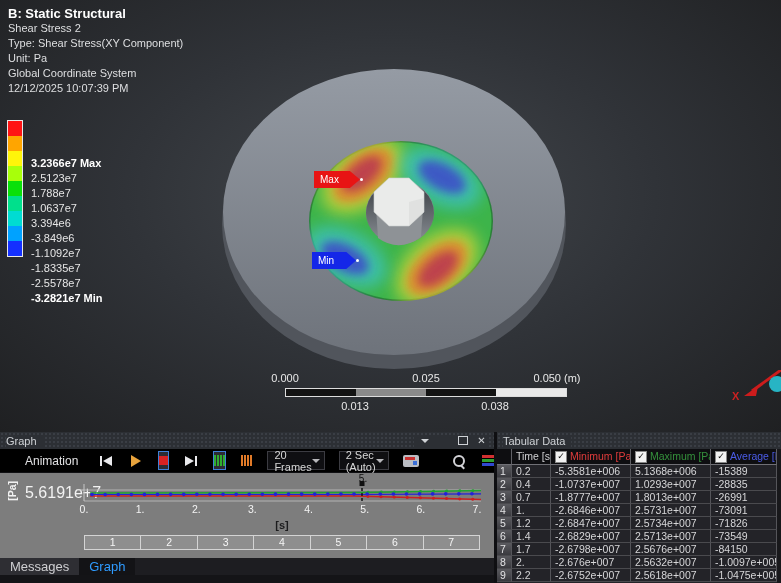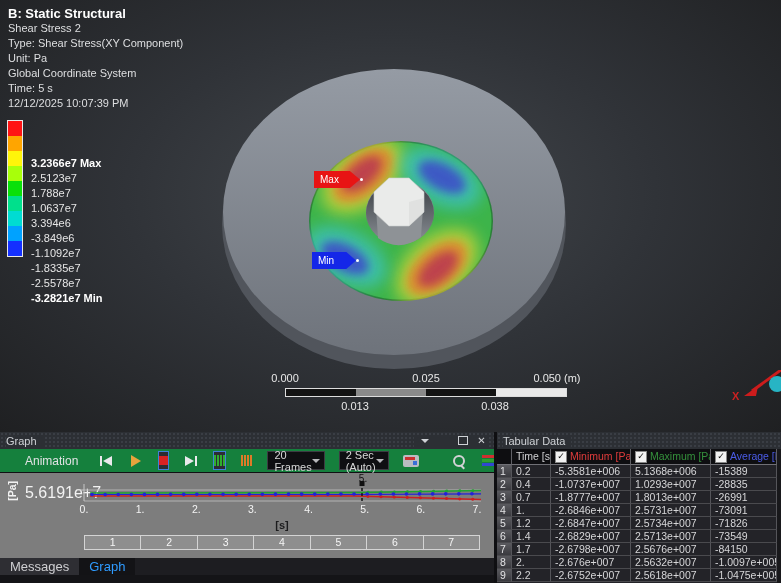--- a/index.html
+++ b/index.html
@@ -56,21 +56,21 @@
   #table-panel{position:absolute;left:497px;top:432px;width:284px;height:151px;background:#222227;display:flex;flex-direction:column;}
 
   .tb-icons{margin-left:auto;display:flex;align-items:center;gap:6px;background:#2c2f34;padding-left:4px;}
   .tb-ico{width:13px;height:12px;display:flex;align-items:center;justify-content:center;color:#cfd2d6;font-size:10px;}
   .caret-down{width:0;height:0;border-left:4px solid transparent;border-right:4px solid transparent;border-top:4px solid #cfd2d6;}
   .pin-ico .pin-head{width:5px;height:5px;background:#cfd2d6;margin:0 auto;}
   .pin-ico .pin-stem{width:1.5px;height:4px;background:#cfd2d6;margin:0 auto;}
   .max-ico{width:8px;height:7px;border:1.5px solid #cfd2d6;}
 
   
-  .gp-toolbar{height:23px;background:#15803d;border-bottom:1px solid #101013;display:flex;align-items:center;padding:0 3px;gap:14px;}
+  .gp-toolbar{height:23px;background:#000000;border-bottom:1px solid #101013;display:flex;align-items:center;padding:0 3px;gap:14px;}
   .grip{width:4px;height:14px;margin:0 2px;background-image:radial-gradient(circle,#5a5a60 1px,transparent 1.2px);background-size:4px 4px;}
   .anim-label{color:#e2e2e4;font-size:12px;margin:0 6px 0 4px;}
   .tbtn{height:18px;min-width:16px;display:flex;align-items:center;justify-content:center;gap:1px;}
   .tri-r{width:0;height:0;border-left:9px solid #e9e9ec;border-top:5px solid transparent;border-bottom:5px solid transparent;}
   .tri-l{width:0;height:0;border-right:9px solid #e9e9ec;border-top:5px solid transparent;border-bottom:5px solid transparent;}
   .tri-play{width:0;height:0;border-left:10px solid #e8a33d;border-top:6px solid transparent;border-bottom:6px solid transparent;}
   .vbar{width:2px;height:10px;background:#e9e9ec;}
   .activebox{width:17px;height:17px;border:1px solid #3f80d8;background:#2c2c33;display:flex;align-items:center;justify-content:center;gap:1px;}
   .plainbox{width:17px;height:17px;border:1px solid transparent;display:flex;align-items:center;justify-content:center;gap:1px;}
   .stop-sq{width:9px;height:9px;background:#d82222;}
@@ -191,21 +191,20 @@
     </svg>
 
     <div class="vp-header">
       <div class="t">B: Static Structural</div>
       <div>
 
       <div>Shear Stress 2</div>
           <div>Type: Shear Stress(XY Component)</div>
           <div>Unit: Pa</div>
           <div>Global Coordinate System</div>
-          <div>Time: 5 s</div>
           <div>12/12/2025 10:07:39 PM</div>
         </div>
     </div>
 
     <div class="legend">
       <div class="lg-swatches">
 
       <div class="lg-swatch" style="background: rgb(255, 20, 20);"></div>
           <div class="lg-swatch" style="background: rgb(255, 165, 0);"></div>
           <div class="lg-swatch" style="background: rgb(255, 245, 10);"></div>

